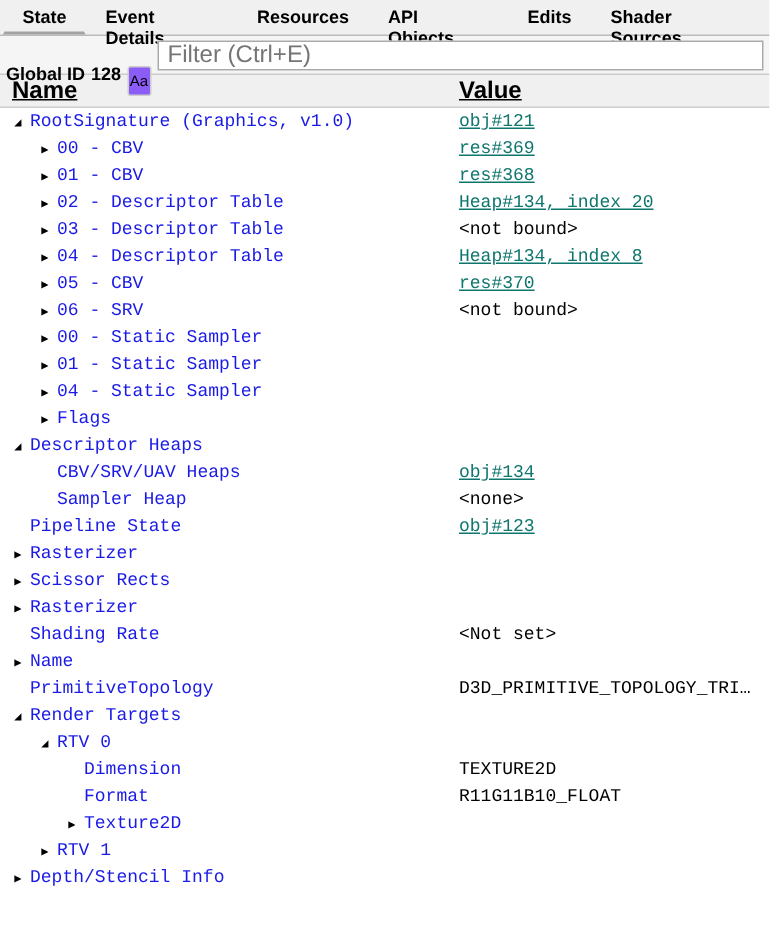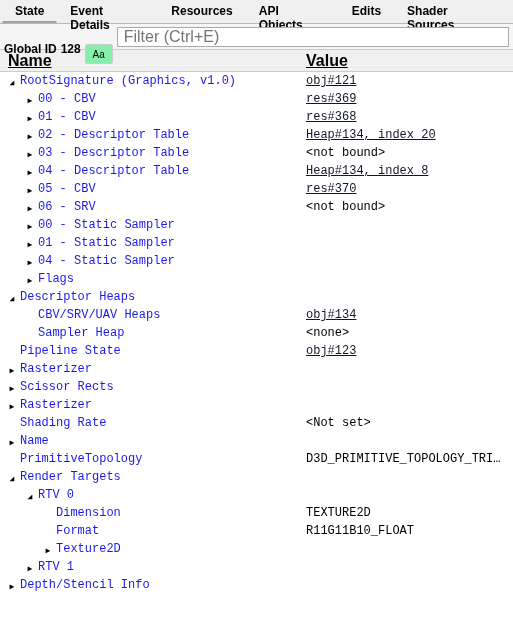--- a/index.html
+++ b/index.html
@@ -36,25 +36,25 @@
     display: flex;
     align-items: center;
     background: #f5f5f5;
     border-bottom: 1px solid #ccc;
     height: 26px;
     padding: 0 4px;
     gap: 4px;
   }
   .gid-label { font-weight: bold; margin-top: 24px; }
   .aa-btn {
-    width: 28px; height: 20px;
+    width: 16px; height: 20px;
     display:flex;align-items:center;justify-content:center;
     border:1px solid #ccc;
     border-radius:2px;
-    background:#86efac;
+    background:#8b5cf6;
     font-size:10px;
     cursor:pointer;
     margin-top:35px;
   }
   .filter {
     flex:1;
     height:20px;
     border:1px solid #aaa;
     padding:2px 6px;
     font-size:16px;
@@ -101,21 +101,21 @@
     display:inline-flex;
     align-items:center;justify-content:center;
     margin-right:2px;
     color:#000;
     font-size:9px;
     cursor:pointer;
     flex-shrink:0;
   }
   .ind { display:inline-block; flex-shrink:0; }
   .name-text { color:#1a1ae6; }
-  .link { color:#0f172a; text-decoration:underline; cursor:pointer; }
+  .link { color:#0f766e; text-decoration:underline; cursor:pointer; }
   .plain { color:#000; }
   .twisty.open::before { content:"◢"; font-size:8px; }
   .twisty.closed::before { content:"▶"; font-size:8px; }
   .twisty.none::before { content:""; }
 </style>
 </head>
 <body>
 
 <div class="tabs" id="tabs">
     <div class="tab active">State</div>

